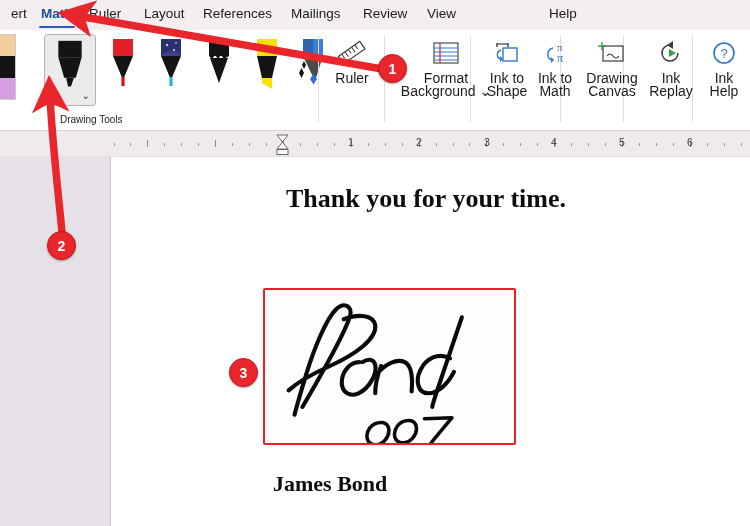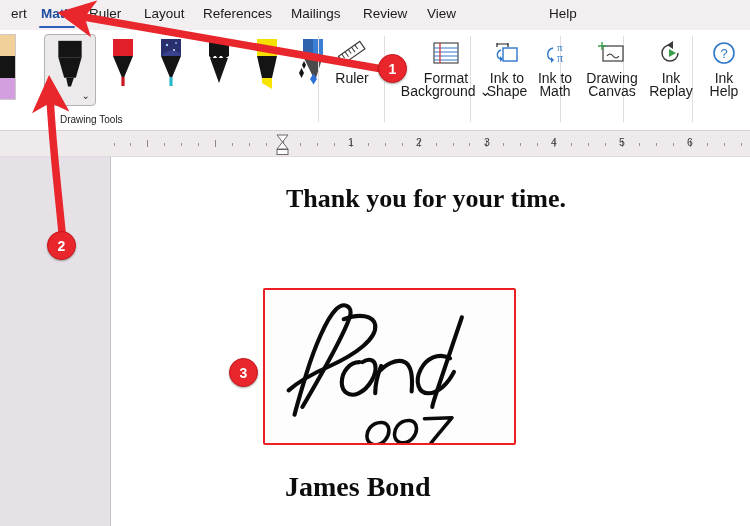--- a/index.html
+++ b/index.html
@@ -415,21 +415,21 @@
 
             <path d="M146,134 C136,134 130,143 132,151 C134,158 144,159 150,152 C156,145 155,135 147,134" stroke-width="3.6"></path>
 
             <path d="M162,132 L190,131 C182,141 174,150 168,158" stroke-width="3.6"></path>
           </g>
         </svg>
       </div>
 
       <div id="doclines"></div>
     <div class="doc-line" style="left: 175px; top: 27px; font-size: 26px;">Thank you for your time.</div>
-        <div class="doc-line" style="left: 174px; top: 314px; font-size: 28px;">James Bond</div>
+        <div class="doc-line" style="left: 162px; top: 314px; font-size: 22px;">James Bond</div>
       </div>
   </div>
 
   <div class="overlay">
     <svg width="750" height="526" style="position:absolute;left:0;top:0;">
       <defs>
         <marker id="ah" markerWidth="5" markerHeight="5" refX="2.2" refY="2.5" orient="auto" markerUnits="strokeWidth">
           <path d="M0,0 L5,2.5 L0,5 L1.3,2.5 Z" fill="#e8262c"></path>
         </marker>
       </defs>

